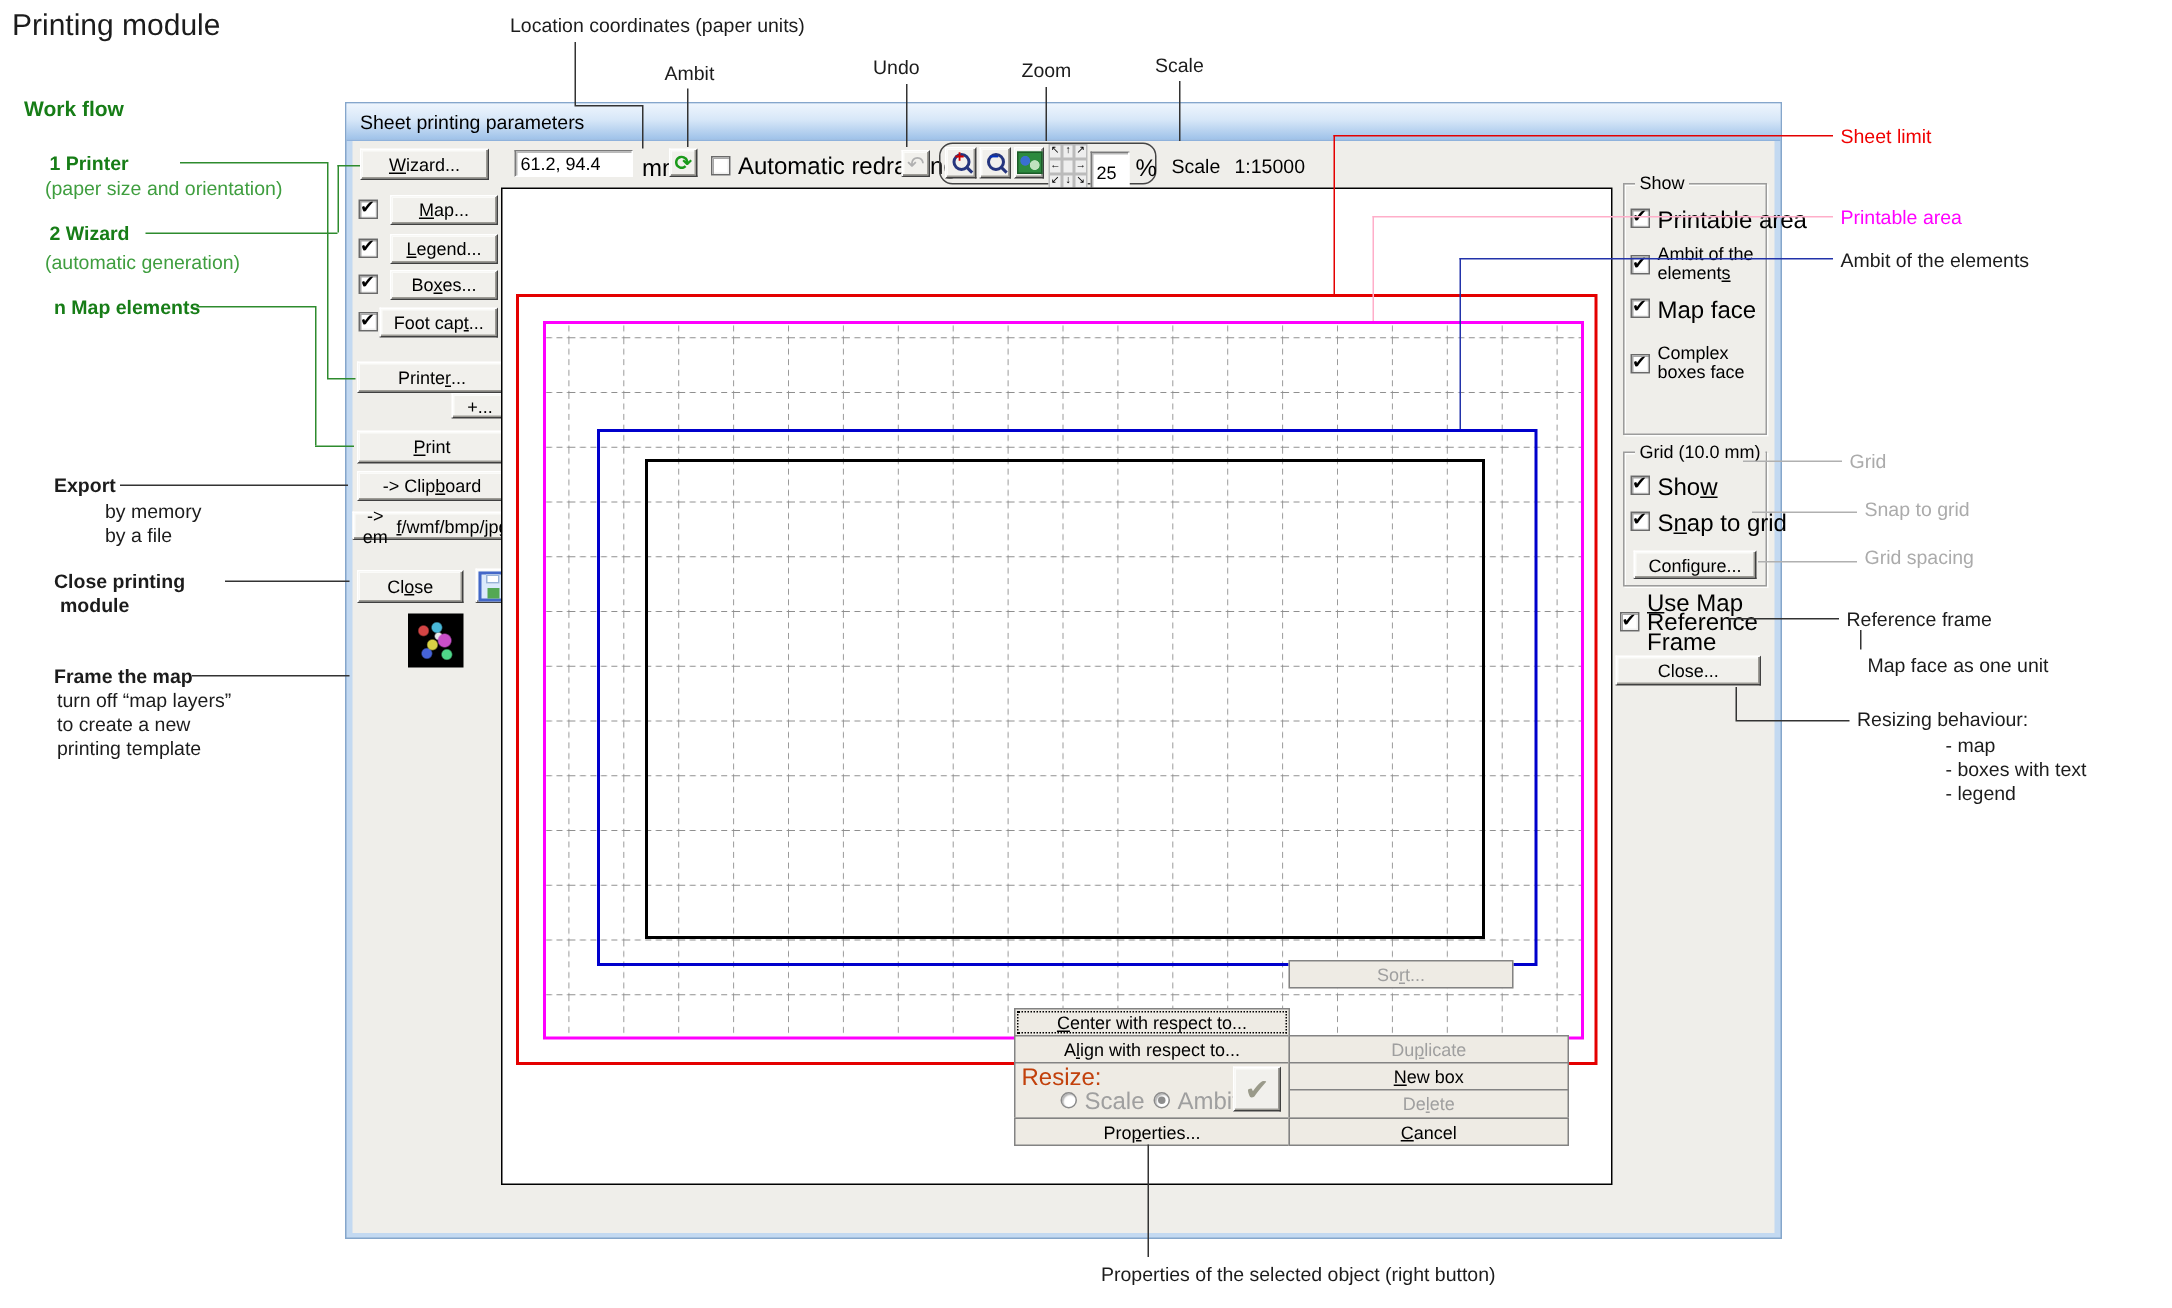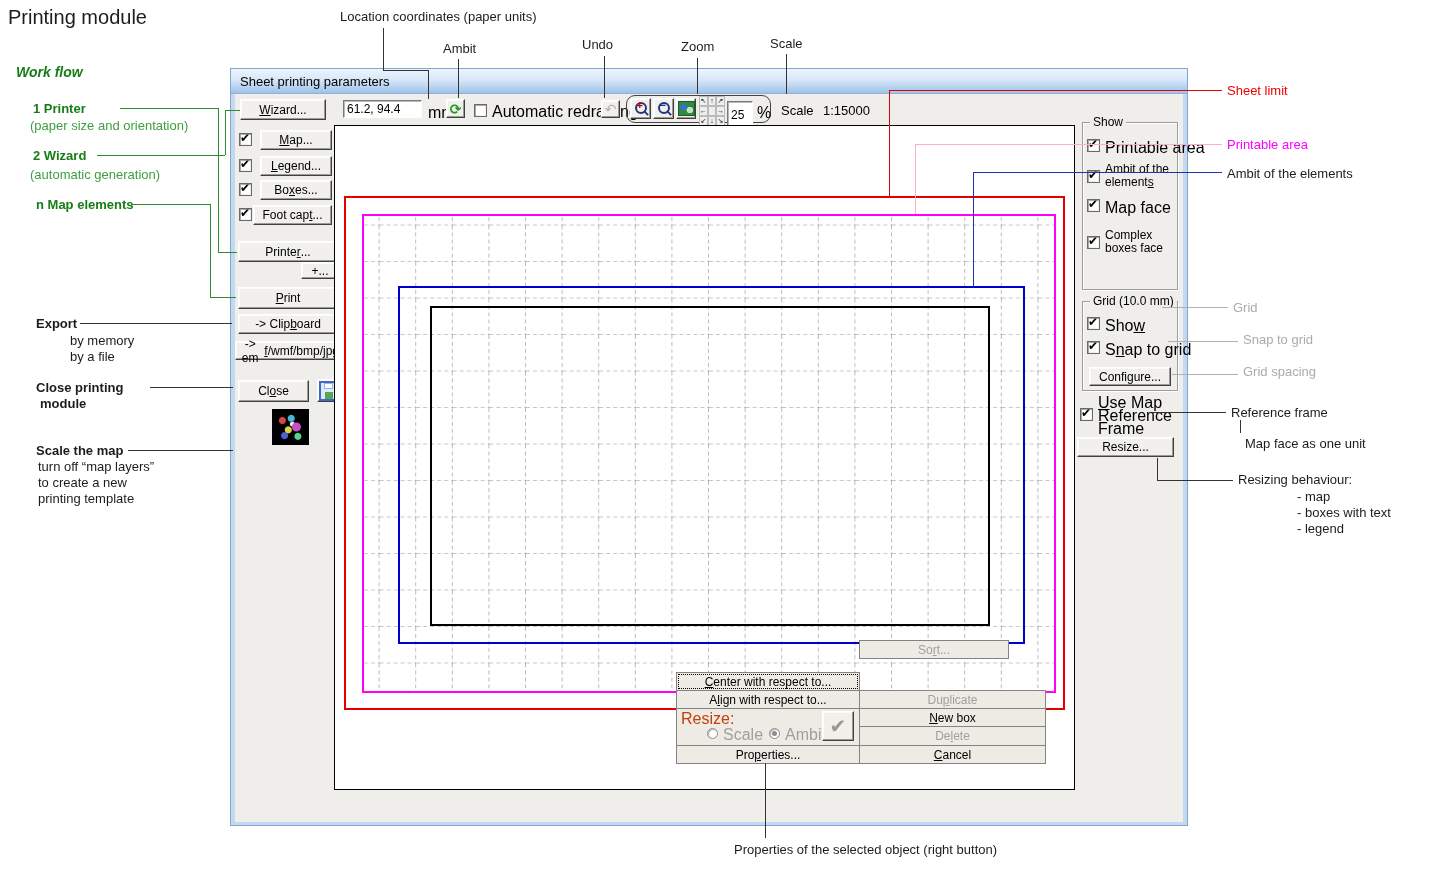--- a/index.html
+++ b/index.html
@@ -191,51 +191,51 @@
   <span class="cb on" style="left:1087px;top:317px;z-index:8;"></span>
   <div class="ctl-lbl" style="left:1105px;top:317px;z-index:8;">Sho<u>w</u></div>
   <span class="cb on" style="left:1087px;top:341px;z-index:8;"></span>
   <div class="ctl-lbl" style="left:1105px;top:341px;z-index:8;">S<u>n</u>ap to grid</div>
   <button class="btn" style="left:1089px;top:367px;width:82px;height:19px;z-index:8;">Confi<u>g</u>ure...</button>
 
   <span class="cb on" style="left:1080px;top:408px;z-index:8;"></span>
   <div class="ctl-lbl" style="left:1098px;top:394px;z-index:8;"><u>U</u>se Map</div>
   <div class="ctl-lbl" style="left:1098px;top:407px;z-index:8;">Reference</div>
   <div class="ctl-lbl" style="left:1098px;top:420px;z-index:8;">Frame</div>
-  <button class="btn" style="left:1077px;top:437px;width:97px;height:20px;z-index:8;">Resize...</button>
+  <button class="btn" style="left:1077px;top:437px;width:97px;height:20px;z-index:8;">Close...</button>
 
   <div class="mcell focusdot" style="left:676px;top:672px;width:184px;height:19px;z-index:20;"><u>C</u>enter with respect to...</div>
   <div class="mcell" style="left:676px;top:690px;width:184px;height:19px;z-index:20;">A<u>l</u>ign with respect to...</div>
   <div class="mcell" style="left:676px;top:708px;width:184px;height:38px;z-index:20;"></div>
   <div class="ctl-lbl" style="left:681px;top:710px;color:#c2410c;z-index:21;">Resize:</div>
   <span class="radio" style="left:707px;top:728px;z-index:21;"></span>
   <div class="ctl-lbl" style="left:723px;top:726px;color:#9f9f9f;z-index:21;">Scale</div>
   <span class="radio sel" style="left:769px;top:728px;z-index:21;"></span>
   <div class="ctl-lbl" style="left:785px;top:726px;color:#9f9f9f;z-index:21;">Ambit</div>
   <button class="btn bigcheck" style="left:822px;top:711px;width:32px;height:30px;z-index:21;"></button>
   <div class="mcell" style="left:676px;top:745px;width:184px;height:19px;z-index:20;">Pro<u>p</u>erties...</div>
   <div class="mcell dis" style="left:859px;top:640px;width:150px;height:19px;z-index:20;">So<u>r</u>t...</div>
   <div class="mcell dis" style="left:859px;top:690px;width:187px;height:19px;z-index:20;">Du<u>p</u>licate</div>
   <div class="mcell" style="left:859px;top:708px;width:187px;height:19px;z-index:20;"><u>N</u>ew box</div>
   <div class="mcell dis" style="left:859px;top:726px;width:187px;height:20px;z-index:20;">De<u>l</u>ete</div>
   <div class="mcell" style="left:859px;top:745px;width:187px;height:19px;z-index:20;"><u>C</u>ancel</div>
 
-  <div class="lbl b green" style="left:16px;top:64px;font-size:14px;font-style:italic;">Work flow</div>
+  <div class="lbl b green" style="left:16px;top:64px;font-size:14px;">Work flow</div>
   <div class="lbl b green" style="left:33px;top:101px;">1 Printer</div>
   <div class="lbl green2" style="left:30px;top:118px;">(paper size and orientation)</div>
   <div class="lbl b green" style="left:33px;top:148px;">2 Wizard</div>
   <div class="lbl green2" style="left:30px;top:167px;">(automatic generation)</div>
   <div class="lbl b green" style="left:36px;top:197px;">n Map elements</div>
 
   <div class="lbl b" style="left:36px;top:316px;">Export</div>
   <div class="lbl" style="left:70px;top:333px;">by memory</div>
   <div class="lbl" style="left:70px;top:349px;">by a file</div>
   <div class="lbl b" style="left:36px;top:380px;">Close printing</div>
   <div class="lbl b" style="left:40px;top:396px;">module</div>
-  <div class="lbl b" style="left:36px;top:443px;">Scale the map</div>
+  <div class="lbl b" style="left:36px;top:443px;">Frame the map</div>
   <div class="lbl" style="left:38px;top:459px;">turn off “map layers”</div>
   <div class="lbl" style="left:38px;top:475px;">to create a new</div>
   <div class="lbl" style="left:38px;top:491px;">printing template</div>
 
   <div class="lbl" style="left:340px;top:9px;">Location coordinates (paper units)</div>
   <div class="lbl" style="left:443px;top:41px;">Ambit</div>
   <div class="lbl" style="left:582px;top:37px;">Undo</div>
   <div class="lbl" style="left:681px;top:39px;">Zoom</div>
   <div class="lbl" style="left:770px;top:36px;">Scale</div>
 

